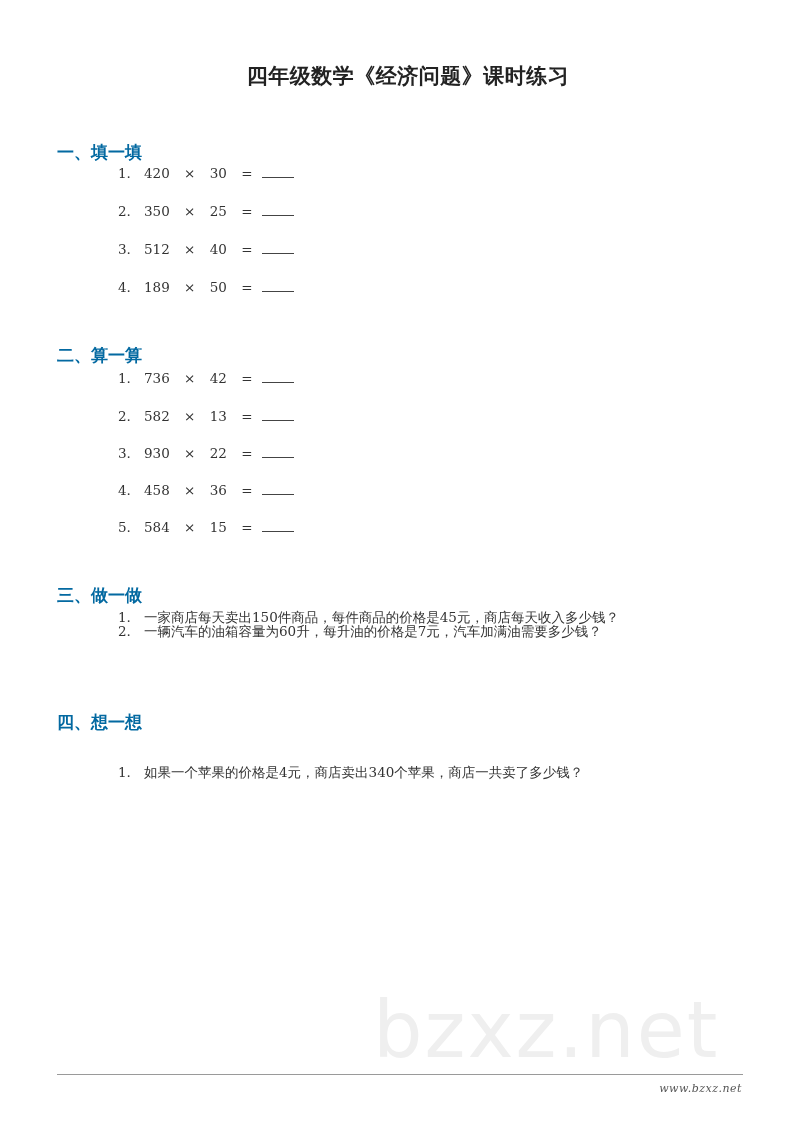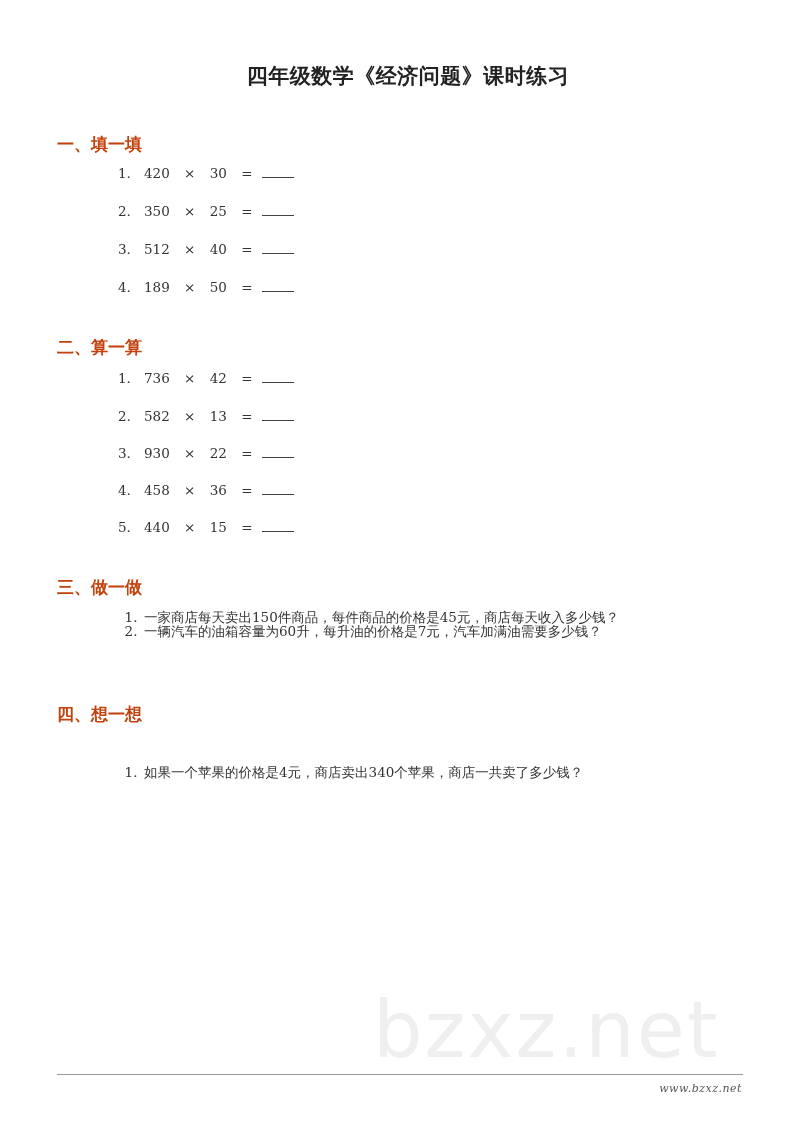--- a/index.html
+++ b/index.html
@@ -29,25 +29,25 @@
       padding-left: 8px;
     }
     .section {
       position: absolute;
       left: 0;
       width: 800px;
     }
     .section-heading {
       position: absolute;
       left: 57px;
-      top: 8px;
+      top: 16px;
       font-family: "DejaVu Sans", "Liberation Sans", sans-serif;
       font-weight: bold;
       font-size: 17px;
-      color: #c2410c;
+      color: #0369a1;
     }
     .problem {
       position: absolute;
       left: 118px;
       font-size: 13.5px;
       color: #333;
       white-space: nowrap;
       display: flex;
       align-items: baseline;
     }
@@ -64,21 +64,20 @@
       border-bottom: 1px solid #444;
       height: 12px;
       margin-left: 0;
     }
     .word-problem {
       position: absolute;
       left: 118px;
       font-size: 13.5px;
       color: #333;
       white-space: nowrap;
-      text-align: center;
     }
     .word-problem .num {
       display: inline-block;
       width: 26px;
     }
     .watermark {
       position: absolute;
       left: 373px;
       top: 985px;
       font-family: "DejaVu Sans", "Liberation Sans", sans-serif;
@@ -195,21 +194,21 @@
     <span>458</span>
     <span>×</span>
     <span>36</span>
     <span>=</span>
   </span>
   <span class="blank"></span>
 </div>
 <div class="problem" style="top:519px;">
   <span class="num">5.</span>
   <span class="expr">
-    <span>440</span>
+    <span>584</span>
     <span>×</span>
     <span>15</span>
     <span>=</span>
   </span>
   <span class="blank"></span>
 </div>
 
 <div class="section" style="top:568px;">
   <div class="section-heading">三、做一做</div>
 </div>

